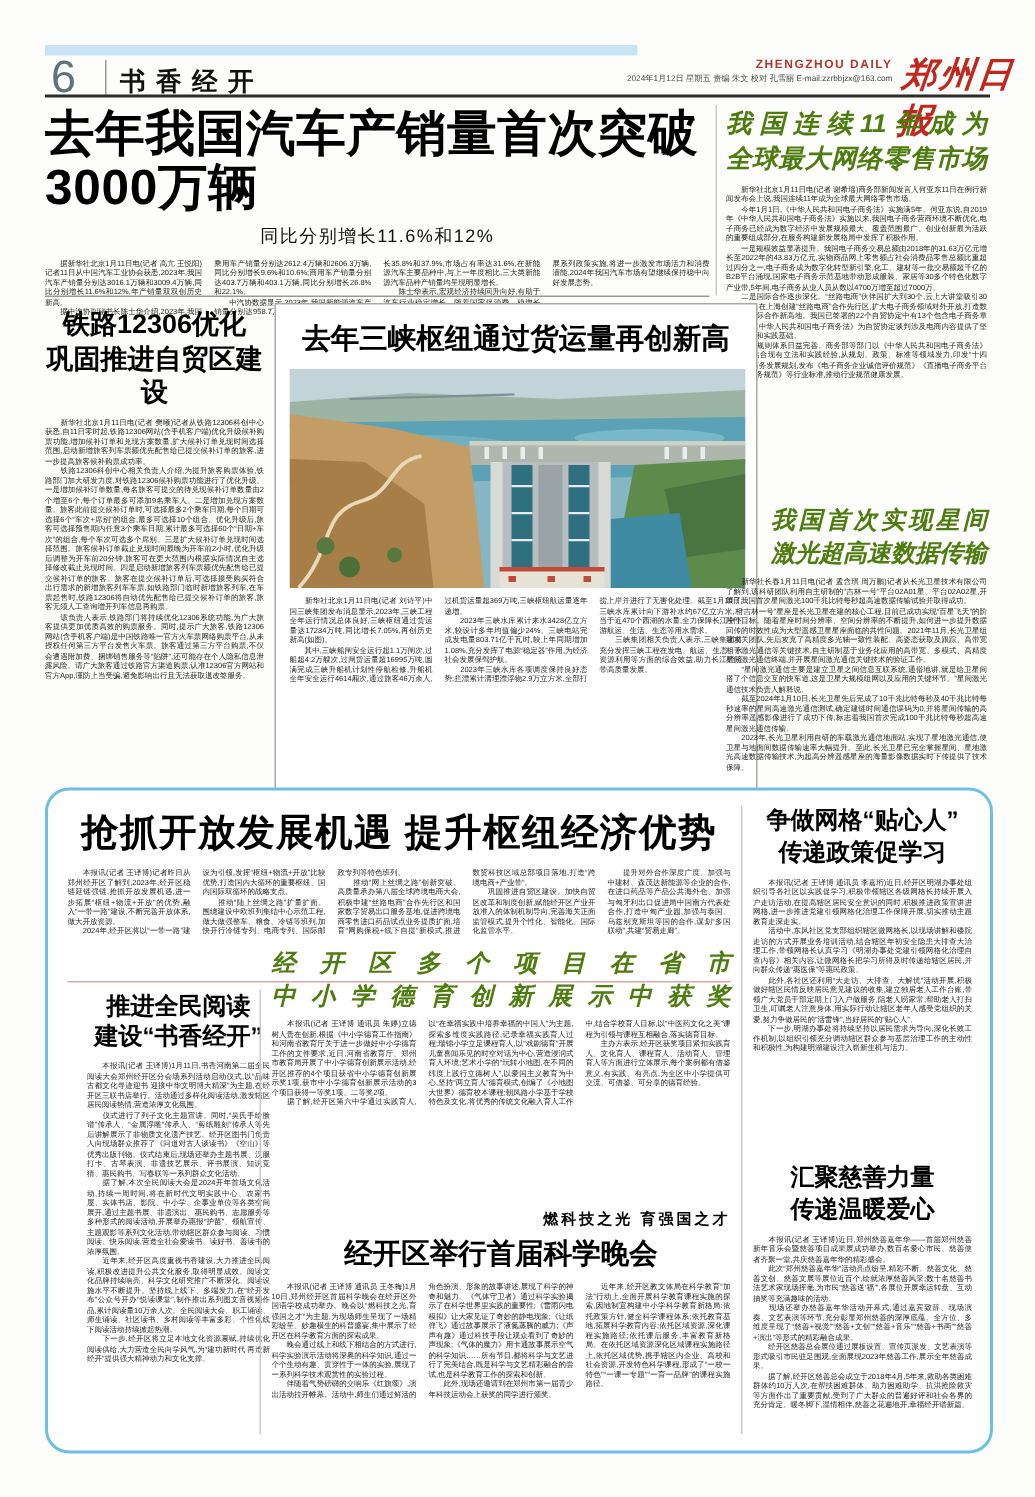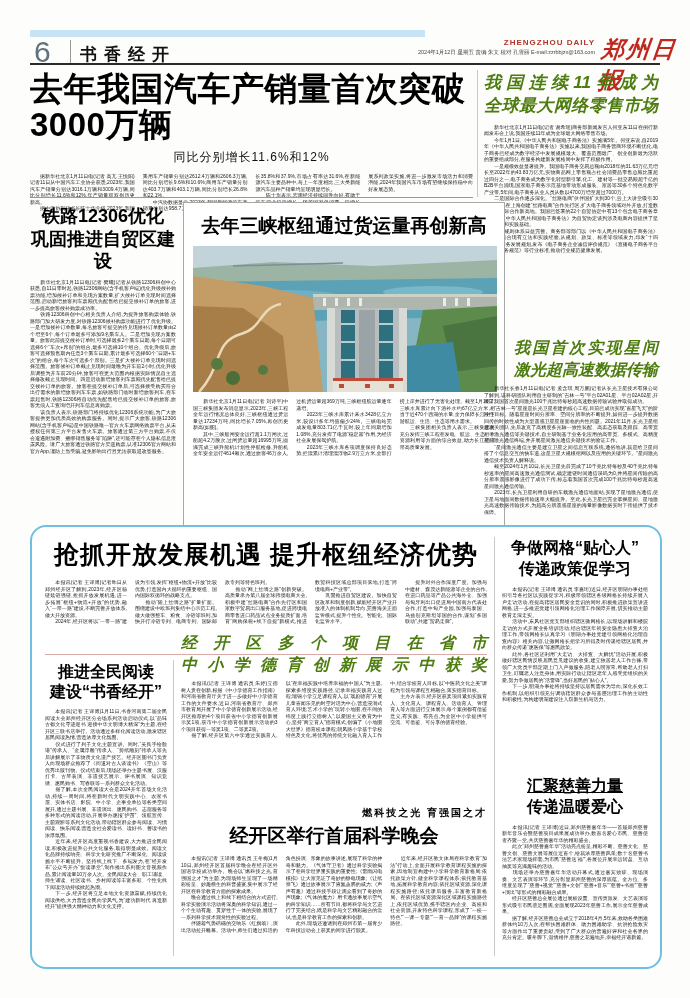--- a/index.html
+++ b/index.html
@@ -160,21 +160,21 @@
     <div class="h-center" style="font-size:25px;letter-spacing:1px;">抢抓开放发展机遇 提升枢纽经济优势</div>
     <div class="body-txt cols-5" style="margin-top:8px;height:72px;">　　本报讯(记者 王译博)记者昨日从郑州经开区了解到,2023年,经开区稳链延链强链,抢抓开放发展机遇,进一步拓展“枢纽+物流+开放”的优势,融入“一带一路”建设,不断完善开放体系,做大开放资源。
 　　2024年,经开区将以“一带一路”建设为引领,发挥“枢纽+物流+开放”比较优势,打造国内大循环的重要枢纽、国内国际双循环的战略支点。
 　　推动“陆上丝绸之路”扩量扩面。围绕建设中欧班列集结中心示范工程,做大做强整车、粮食、冷链等班列,加快开行冷链专列、电商专列、国际邮政专列等特色班列。
 　　推动“网上丝绸之路”创新突破。高质量承办第八届全球跨境电商大会,积极申建“丝路电商”合作先行区和国家数字贸易出口服务基地,促进跨境电商零售进口药品试点业务提质扩面,培育“网购保税+线下自提”新模式,推进数贸科技区域总部项目落地,打造“跨境电商+产业带”。
 　　巩固推进自贸区建设。加快自贸区改革和制度创新,赋能经开区产业开放准入的体制机制导向,完善海关正面监管模式,提升个性化、智能化、国际化监管水平。
 　　提升对外合作深度广度。加强与中建材、森茂达新能源等企业的合作,在进口药品等产品公共海外仓、加强与匈牙利出口促进局中国南方代表处合作,打造中匈产业园,加强与泰国、乌兹别克斯坦等国的合作,谋划“多国联动”,共建“贸易走廊”。</div>
   </div>
   <div class="abs pink-rule" style="left:45px;top:654px;width:442px;"></div>
 
-  <div class="abs" style="left:45px;top:662px;width:122px;">
+  <div class="abs" style="left:58px;top:662px;width:122px;">
     <div class="h-center" style="font-size:16px;line-height:1.25;">推进全民阅读</div>
     <div class="h-center" style="font-size:16px;line-height:1.25;">建设“书香经开”</div>
     <div class="body-txt" style="margin-top:6px;height:245px;">　　本报讯(记者 王译博)1月11日,书香河南第二届全民阅读大会郑州经开区分会场系列活动启动仪式,以“品味古都文化寻迹迎书 迎接中华文明博大精深”为主题,在经开区三联书店举行。活动通过多样化阅读活动,激发辖区居民阅读热情,营造浓厚文化氛围。
 　　仪式进行了列子文化主题宣讲。同时,“吴氏手绘脸谱”传承人、“金属浮雕”传承人、“剪纸雕刻”传承人等先后讲解展示了非物质文化遗产技艺。经开区图书门负责人向现场群众推荐了《问道对古人谈读书》《空山》等优秀出版刊物。仪式结束后,现场还举办主题书展、汉服打卡、古琴表演、非遗技艺展示、评书展演、知识竞猜、惠民购书、写春联等一系列群众文化活动。
 　　据了解,本次全民阅读大会是2024开年首场文化活动,持续一周时间,将在新时代文明实践中心、农家书屋、实体书店、影院、中小学、企事业单位等各类空间展开,通过主题书展、非遗演出、惠民购书、志愿服务等多种形式的阅读活动,开展举办惠报“护苗”、领航宣传、主题观影等系列文化活动,带动辖区群众参与阅读、习惯阅读、快乐阅读,营造全社会爱读书、读好书、善读书的浓厚氛围。
 　　近年来,经开区高度重视书香建设,大力推进全民阅读,积极改进提升公共文化服务,取得明显成效。阅读文化品牌持续响亮、科学文化研究推广不断深化、阅读设施水平不断提升。坚持线上线下、多端发力,在“经开发布”公众号开办“悦读课堂”,制作推出系列图文音视频作品,累计阅读量10万余人次。全民阅读大会、职工诵读、师生诵读、社区读书、乡村阅读等丰富多彩、个性化线下阅读活动持续掀起热潮。
 　　下一步,经开区将立足本地文化资源禀赋,持续优化阅读供给,大力营造全民向学风气,为“建功新时代 再造新经开”提供强大精神动力和文化支撑。</div>
   </div>
   <div class="abs hair-v" style="left:173px;top:660px;height:296px;"></div>
 
@@ -200,21 +200,21 @@
   <div class="abs" style="left:502px;top:538px;width:146px;">
     <div class="h-center" style="font-size:16px;line-height:1.3;">争做网格“贴心人”</div>
     <div class="h-center" style="font-size:16px;line-height:1.3;">传递政策促学习</div>
     <div class="body-txt" style="margin-top:6px;height:176px;">　　本报讯(记者 王译博 通讯员 李嘉珩)近日,经开区明湖办事处组织引导各社区以实践促学习,积极带领辖区各级网格长持续开展入户走访活动,在提高辖区居民安全意识的同时,积极推进政策宣讲进网格,进一步推进党建引领网格化治理工作保障开展,切实推动主题教育走深走实。
 　　活动中,东风社区党支部组织辖区微网格长,以现场讲解和楼院走访的方式开展业务培训活动,结合辖区年初安全隐患大排查大治理工作,带领网格长认真学习《明湖办事处党建引领网格化治理自查内容》相关内容,让微网格长把学习所得及时传递给辖区居民,并向群众传递“惠医保”等惠民政策。
 　　此外,各社区还利用“大走访、大排查、大解忧”活动开展,积极做好辖区民情反映居民意见建议的收集,建立独居老人工作台账,带领广大党员干部定期上门入户做服务,陪老人唠家常,帮助老人打扫卫生,叮嘱老人注意身体,用实际行动让辖区老年人感受党组织的关爱,努力争做居民的“活雷锋”,当好居民的“贴心人”。
 　　下一步,明湖办事处将持续坚持以居民需求为导向,深化长效工作机制,以组织引领充分调动辖区群众参与基层治理工作的主动性和积极性,为构建明湖建设注入崭新生机与活力。</div>
   </div>
 
   <div class="abs" style="left:502px;top:776px;width:146px;">
-    <div class="h-center" style="font-size:16px;line-height:1.3;text-decoration:underline;">汇聚慈善力量</div>
+    <div class="h-center" style="font-size:16px;line-height:1.3;">汇聚慈善力量</div>
     <div class="h-center" style="font-size:16px;line-height:1.3;">传递温暖爱心</div>
     <div class="body-txt" style="margin-top:6px;height:133px;">　　本报讯(记者 王译博)近日,郑州慈善嘉年华——首届郑州慈善新年音乐会暨慈善项目成果展成功举办,数百名爱心市民、慈善使者齐聚一堂,共庆慈善嘉年华的精彩盛会。
 　　此次“郑州慈善嘉年华”活动亮点纷呈,精彩不断。慈善文化、慈善文创、慈善文展等展位近百个,绘就浓厚慈善风采;数十名慈善书法艺术家现场挥毫,为市民“慈善送‘福’”,各展位开展幸运转盘、互动抽奖等充满趣味的活动。
 　　现场还举办慈善嘉年华活动开幕式,通过嘉宾致辞、现场演奏、文艺表演等环节,充分彰显郑州慈善的深厚底蕴。全方位、多维度呈现了“慈善+视觉”“慈善+文创”“慈善+音乐”“慈善+书画”“慈善+演出”等形式的精彩融合成果。
 　　经开区慈善总会展位通过展板设置、宣传页派发、文艺表演等形式吸引市民驻足围观,全面展现2023年慈善工作,展示全年慈善成果。
 　　据了解,经开区慈善总会成立于2018年4月,5年来,救助各类困难群体约10万人次,在帮扶困难群体、助力困难助学、抗洪抢险救灾等方面作出了重要贡献,受到了广大群众的普遍好评和社会各界的充分肯定。暖冬脚下,温情相伴,慈善之花遍地开,幸福经开谱新篇。</div>
   </div>
 
 </div>
 

